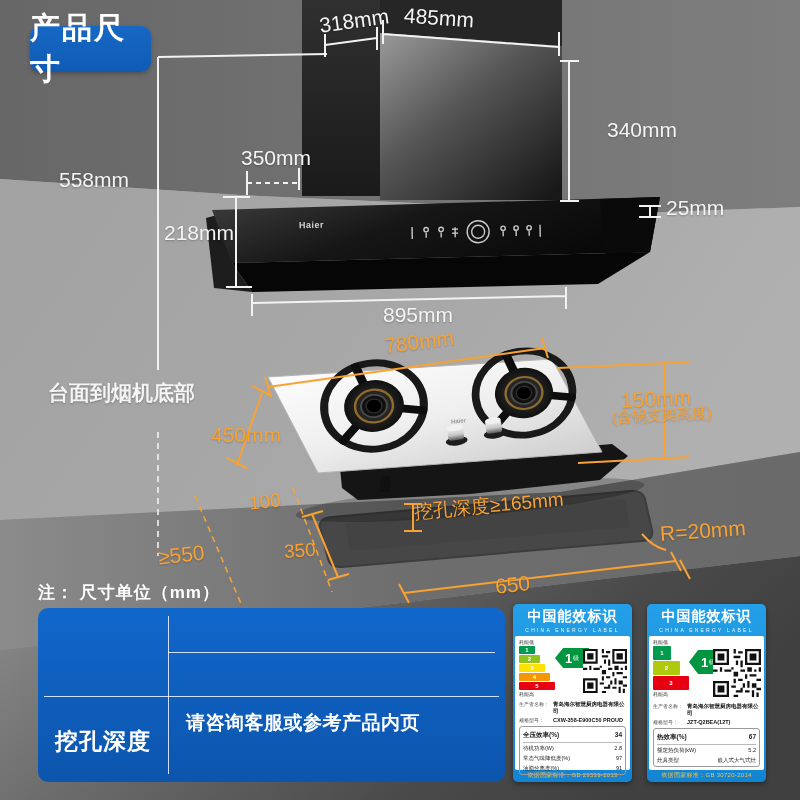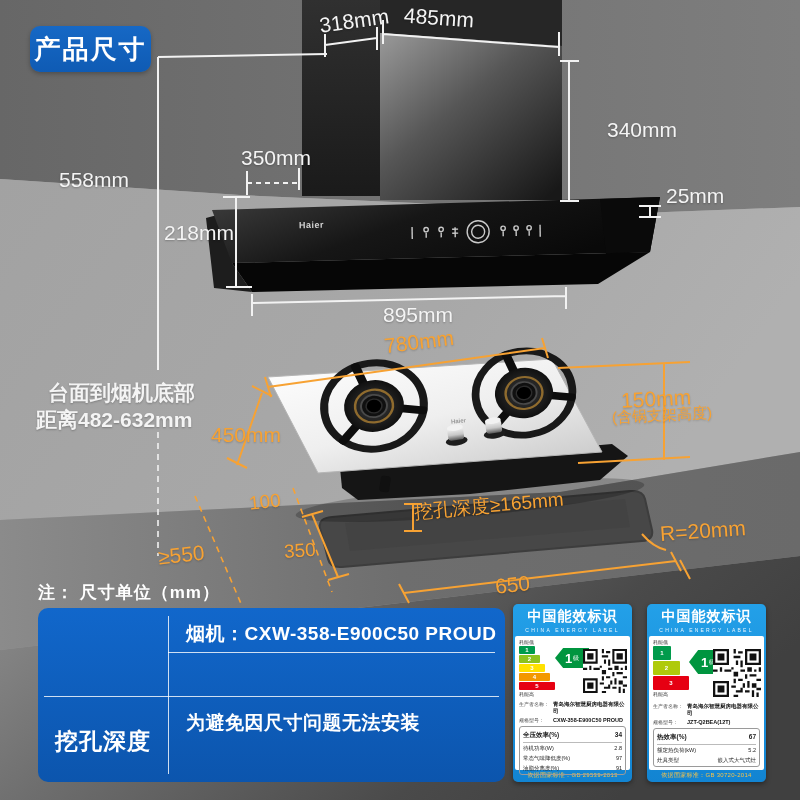--- a/index.html
+++ b/index.html
@@ -9,21 +9,21 @@
     background:#9b9b9b;
   }
   #scene{position:absolute;left:0;top:0;}
   .lbl{position:absolute;white-space:nowrap;line-height:1.1;}
   .dimw{color:#f4f4f4;font-size:21px;text-shadow:0 1px 2px rgba(0,0,0,.25);}
   .dimo{color:#F7A233;font-size:21px;text-shadow:0 1px 2px rgba(0,0,0,.2);}
   .badge{
     position:absolute;left:30px;top:26px;width:121px;height:46px;
     background:linear-gradient(180deg,#1668c5,#0f5bb4);border-radius:10px;
     display:flex;align-items:center;justify-content:center;
-    color:#fff;font-size:26px;font-weight:bold;letter-spacing:2px;
+    color:#fff;font-size:30px;font-weight:bold;letter-spacing:2px;
     box-shadow:0 2px 4px rgba(0,0,0,.25);
   }
   .brand-hood{position:absolute;left:299px;top:221px;color:#d2d2d2;font-size:9px;letter-spacing:.5px;font-weight:bold;transform:rotate(-1deg);}
   .brand-stove{position:absolute;left:451px;top:418px;color:#9a9a9a;font-size:6px;font-weight:bold;transform:rotate(-6deg);}
   .note{position:absolute;left:38px;top:581px;color:#fff;font-size:17px;font-weight:bold;letter-spacing:1px;}
   
   .spec-table{
     position:absolute;left:38px;top:608px;width:467px;height:174px;
     background:linear-gradient(170deg,#136a8e,#0d57b0);
     background:linear-gradient(180deg,#1167cb,#0c55ad);
@@ -247,46 +247,44 @@
   <div class="badge">产品尺寸</div>
 
   <div class="lbl brand-hood">Haier</div>
   <div class="lbl brand-stove">Haier</div>
 
   <div class="lbl dimw" style="left:319px;top:9px;transform:rotate(-8deg)">318mm</div>
   <div class="lbl dimw" style="left:404px;top:6px;transform:rotate(4deg)">485mm</div>
   <div class="lbl dimw" style="left:607px;top:118px">340mm</div>
   <div class="lbl dimw" style="left:241px;top:146px">350mm</div>
   <div class="lbl dimw" style="left:59px;top:168px">558mm</div>
-  <div class="lbl dimw" style="left:666px;top:184px">25mm</div>
+  <div class="lbl dimw" style="left:666px;top:196px">25mm</div>
   <div class="lbl dimw" style="left:164px;top:221px">218mm</div>
   <div class="lbl dimw" style="left:383px;top:303px">895mm</div>
   <div class="lbl dimw" style="left:48px;top:381px;font-weight:bold">台面到烟机底部</div>
-  <div class="lbl dimw" style="left:36px;top:408px;font-weight:bold">距离482-632mm</div>
 
   <div class="lbl dimo" style="left:384px;top:330px;transform:rotate(-7deg)">780mm</div>
   <div class="lbl dimo" style="left:211px;top:423px">450mm</div>
   <div class="lbl dimo" style="left:621px;top:387px;transform:rotate(-3deg)">150mm</div>
   <div class="lbl dimo" style="left:612px;top:407px;font-size:15px;transform:rotate(-3deg)">(含锅支架高度)</div>
   <div class="lbl dimo" style="left:249px;top:492px;font-size:19px;transform:rotate(-6deg)">100</div>
   <div class="lbl dimo" style="left:284px;top:541px;font-size:19px;transform:rotate(-4deg)">350</div>
   <div class="lbl dimo" style="left:158px;top:543px;transform:rotate(-6deg)">≥550</div>
   <div class="lbl dimo" style="left:495px;top:573px;transform:rotate(-6deg)">650</div>
   <div class="lbl dimo" style="left:414px;top:496px;font-size:19px;transform:rotate(-5deg)">挖孔深度≥165mm</div>
   <div class="lbl dimo" style="left:660px;top:519px;transform:rotate(-4deg)">R=20mm</div>
 
   <div class="note">注： 尺寸单位（mm）</div>
 
   <div class="spec-table">
     <div class="vline"></div>
     <div class="hline"></div>
     <div class="subline"></div>
-    <div class="cell" style="top:13px">烟机：CXW-358-E900C50 PROUD</div>
     <div class="rowhdr" style="top:118px">挖孔深度</div>
-    <div class="cell" style="top:102px">为避免因尺寸问题无法安装</div>
+    <div class="cell" style="top:102px">请咨询客服或参考产品内页</div>
   </div>
 
   <div class="elabel" style="left:513px;top:604px">
     <div class="hd">
       <div class="t1">中国能效标识</div>
       <div class="t2">CHINA ENERGY LABEL</div>
     </div>
     <div class="bd">
       <div class="tlow">耗能低</div>
       <div class="tierbox">

